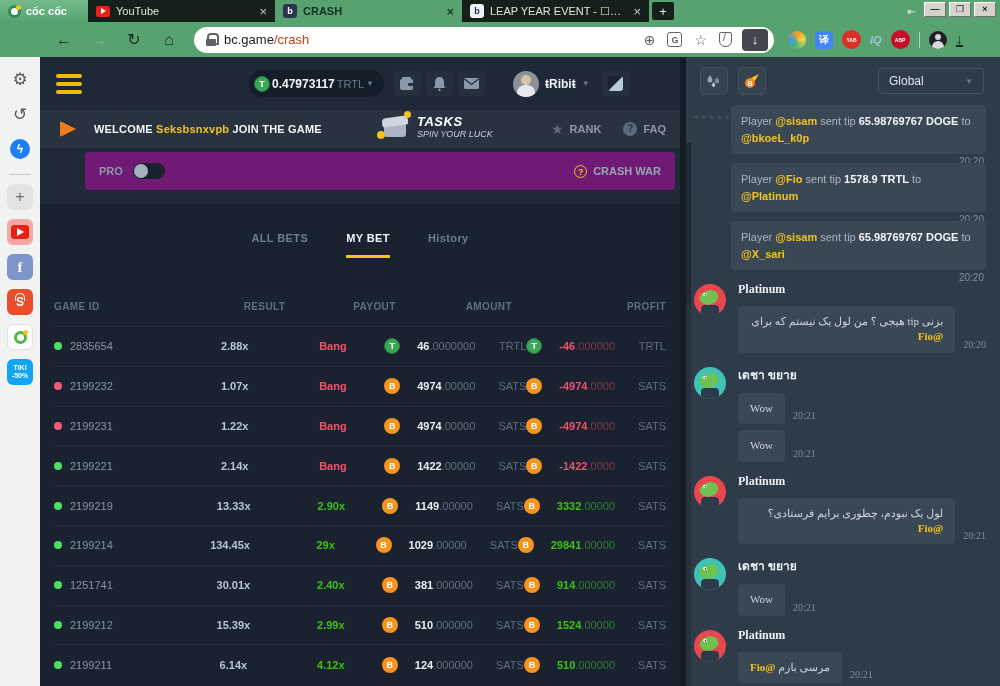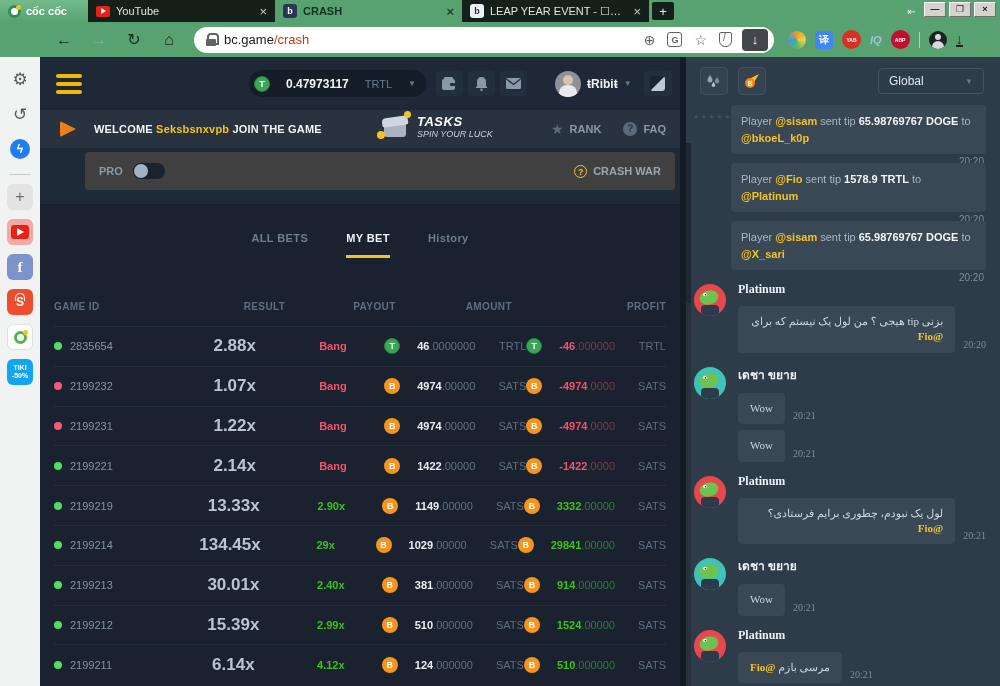--- a/index.html
+++ b/index.html
@@ -84,21 +84,21 @@
   .ccbox { background:#fff; border:1px solid #e0e0e0; }
   .cc-mini { width:13px; height:13px; border-radius:50%; border:3.5px solid #56b14b; position:relative; }
   .cc-mini::after { content:""; position:absolute; right:-4px; top:-4px; width:5px; height:5px; border-radius:50%; background:#f3c320; }
   .tikibox { background:#12a5f2; color:#fff; font-size:7px; font-weight:bold; flex-direction:column; line-height:1.1; }
 
   
   .game { position:absolute; left:40px; top:57px; width:640px; height:629px; background:#1a2431; }
   .g-header { position:absolute; left:0; top:0; width:100%; height:53px; background:#1e2836; display:flex; align-items:center; }
   .burger { margin-left:16px; width:26px; display:flex; flex-direction:column; gap:4px; }
   .burger span { height:4px; border-radius:2px; background:#f0b90b; }
-  .balance-pill { margin-left:167px; height:27px; background:#151d29; border-radius:15px; display:flex; align-items:center; gap:16px; padding:0 10px 0 5px; }
+  .balance-pill { margin-left:167px; height:27px; background:#151d29; border-radius:15px; display:flex; align-items:center; gap:2px; padding:0 10px 0 5px; }
   .coin { width:16px; height:16px; border-radius:50%; display:inline-flex; align-items:center; justify-content:center;
     font-size:9px; font-weight:bold; color:#fff; flex:0 0 auto; }
   .coin.trtl { background:#3aa757; border:1px solid #2a7d41; }
   .coin.trtl::after { content:"T"; }
   .coin.btc { background:#f7941d; }
   .coin.btc::after { content:"B"; }
   .bal-num { color:#f2f5f8; font-size:12px; font-weight:bold; }
   .bal-cur { color:#667b8e; font-size:11px; }
   .caret { color:#667b8e; font-size:8px; }
   .hbtns { display:flex; gap:5px; margin-left:10px; }
@@ -125,42 +125,42 @@
   .chest b { position:absolute; right:-2px; top:-4px; width:7px; height:7px; border-radius:50%; background:#f3c320; z-index:2; }
   .tasks-text { font-style:italic; }
   .tasks-title { color:#fff; font-weight:bold; font-size:13px; letter-spacing:.5px; }
   .tasks-sub { color:#c6cfd9; font-size:9px; }
   .banner-right { position:absolute; right:14px; top:0; height:38px; display:flex; align-items:center; gap:22px; }
   .blink { display:flex; align-items:center; gap:6px; color:#8b99a8; font-size:11px; font-weight:bold; }
   .star-ico { color:#5a6b7d; font-size:14px; }
   .q-ico { width:14px; height:14px; border-radius:50%; background:#5a6b7d; color:#29323f; font-size:10px; font-weight:bold; text-align:center; line-height:14px; }
 
   .stage { position:absolute; left:0; top:91px; width:100%; height:56px; background:#1f2a37; }
-  .pro-panel { position:absolute; left:45px; top:4px; width:590px; height:38px; background:#404040; border-radius:4px; display:flex; align-items:center; }
+  .pro-panel { position:absolute; left:45px; top:4px; width:590px; height:38px; background:#701a75; border-radius:4px; display:flex; align-items:center; }
   .pro-label { margin-left:14px; color:#8a99a9; font-size:11px; font-weight:bold; }
   .toggle { margin-left:10px; width:32px; height:16px; border-radius:8px; background:#1a222e; position:relative; }
   .toggle::after { content:""; position:absolute; left:1px; top:1px; width:14px; height:14px; border-radius:50%; background:#a3b2c0; }
   .crash-war { margin-left:auto; margin-right:14px; display:flex; align-items:center; gap:6px; color:#98a6b4; font-size:11px; font-weight:bold; }
   .cw-ico { width:13px; height:13px; border-radius:50%; border:1.5px solid #f3c320; color:#f3c320; font-size:9px; text-align:center; line-height:13px; font-weight:bold; }
 
   .bets { position:absolute; left:0; top:147px; width:100%; height:482px; background:#19222e; }
   .bet-tabs { position:absolute; left:0; top:28px; width:100%; display:flex; justify-content:center; gap:38px; }
   .bet-tab { font-size:11px; font-weight:bold; color:#6d7e8e; padding-bottom:11px; letter-spacing:.4px; }
   .bet-tab.active { color:#f2f5f8; border-bottom:3px solid #f3c320; }
 
   .thead { position:absolute; left:14px; right:14px; top:89px; display:flex; align-items:center; height:26px;
     color:#5d6f80; font-size:10px; font-weight:bold; letter-spacing:.4px; }
   .trows { position:absolute; left:14px; right:14px; top:122px; }
   .trow { display:flex; align-items:center; height:39.8px; border-top:1px solid #232e3c; }
   .c-id { width:150px; display:flex; align-items:center; gap:8px; }
   .dot { width:8px; height:8px; border-radius:50%; }
   .dot.green { background:#4ddf64; }
   .dot.pink { background:#fb5777; }
   .idtxt { color:#8494a4; font-size:11px; }
-  .c-result { width:105px; text-align:center; color:#b9c5d0; font-size:17px; font-weight:bold; }
+  .c-result { width:105px; text-align:center; color:#b9c5d0; font-size:11px; font-weight:bold; }
   .c-payout { width:115px; text-align:center; font-size:11px; font-weight:bold; }
   .c-payout.bang { color:#f4516f; }
   .c-payout.win { color:#3ec117; }
   .c-amount,.c-profit { flex:1; display:flex; align-items:center; justify-content:flex-end; gap:17px; }
   .val { font-size:11px; white-space:nowrap; }
   .val b { color:#e9eef3; }
   .val i { font-style:normal; color:#5f7183; }
   .cur { color:#5d6f80; font-size:11px; width:34px; text-align:right; }
   .c-profit .val b { color:#e9eef3; }
   .c-profit.loss .val b { color:#f4516f; }
@@ -501,21 +501,21 @@
             <div class="c-profit win">
               <span class="coin btc"></span>
               <span class="val"><b>29841</b><i>.00000</i></span>
               <span class="cur">SATS</span>
             </div>
           </div>
 
           <div class="trow">
             <div class="c-id">
               <span class="dot green"></span>
-              <span class="idtxt">2199213</span>
+              <span class="idtxt">1251741</span>
             </div>
             <div class="c-result">30.01x</div>
             <div class="c-payout win">2.40x</div>
             <div class="c-amount">
               <span class="coin btc"></span>
               <span class="val"><b>381</b><i>.000000</i></span>
               <span class="cur">SATS</span>
             </div>
             <div class="c-profit win">
               <span class="coin btc"></span>

